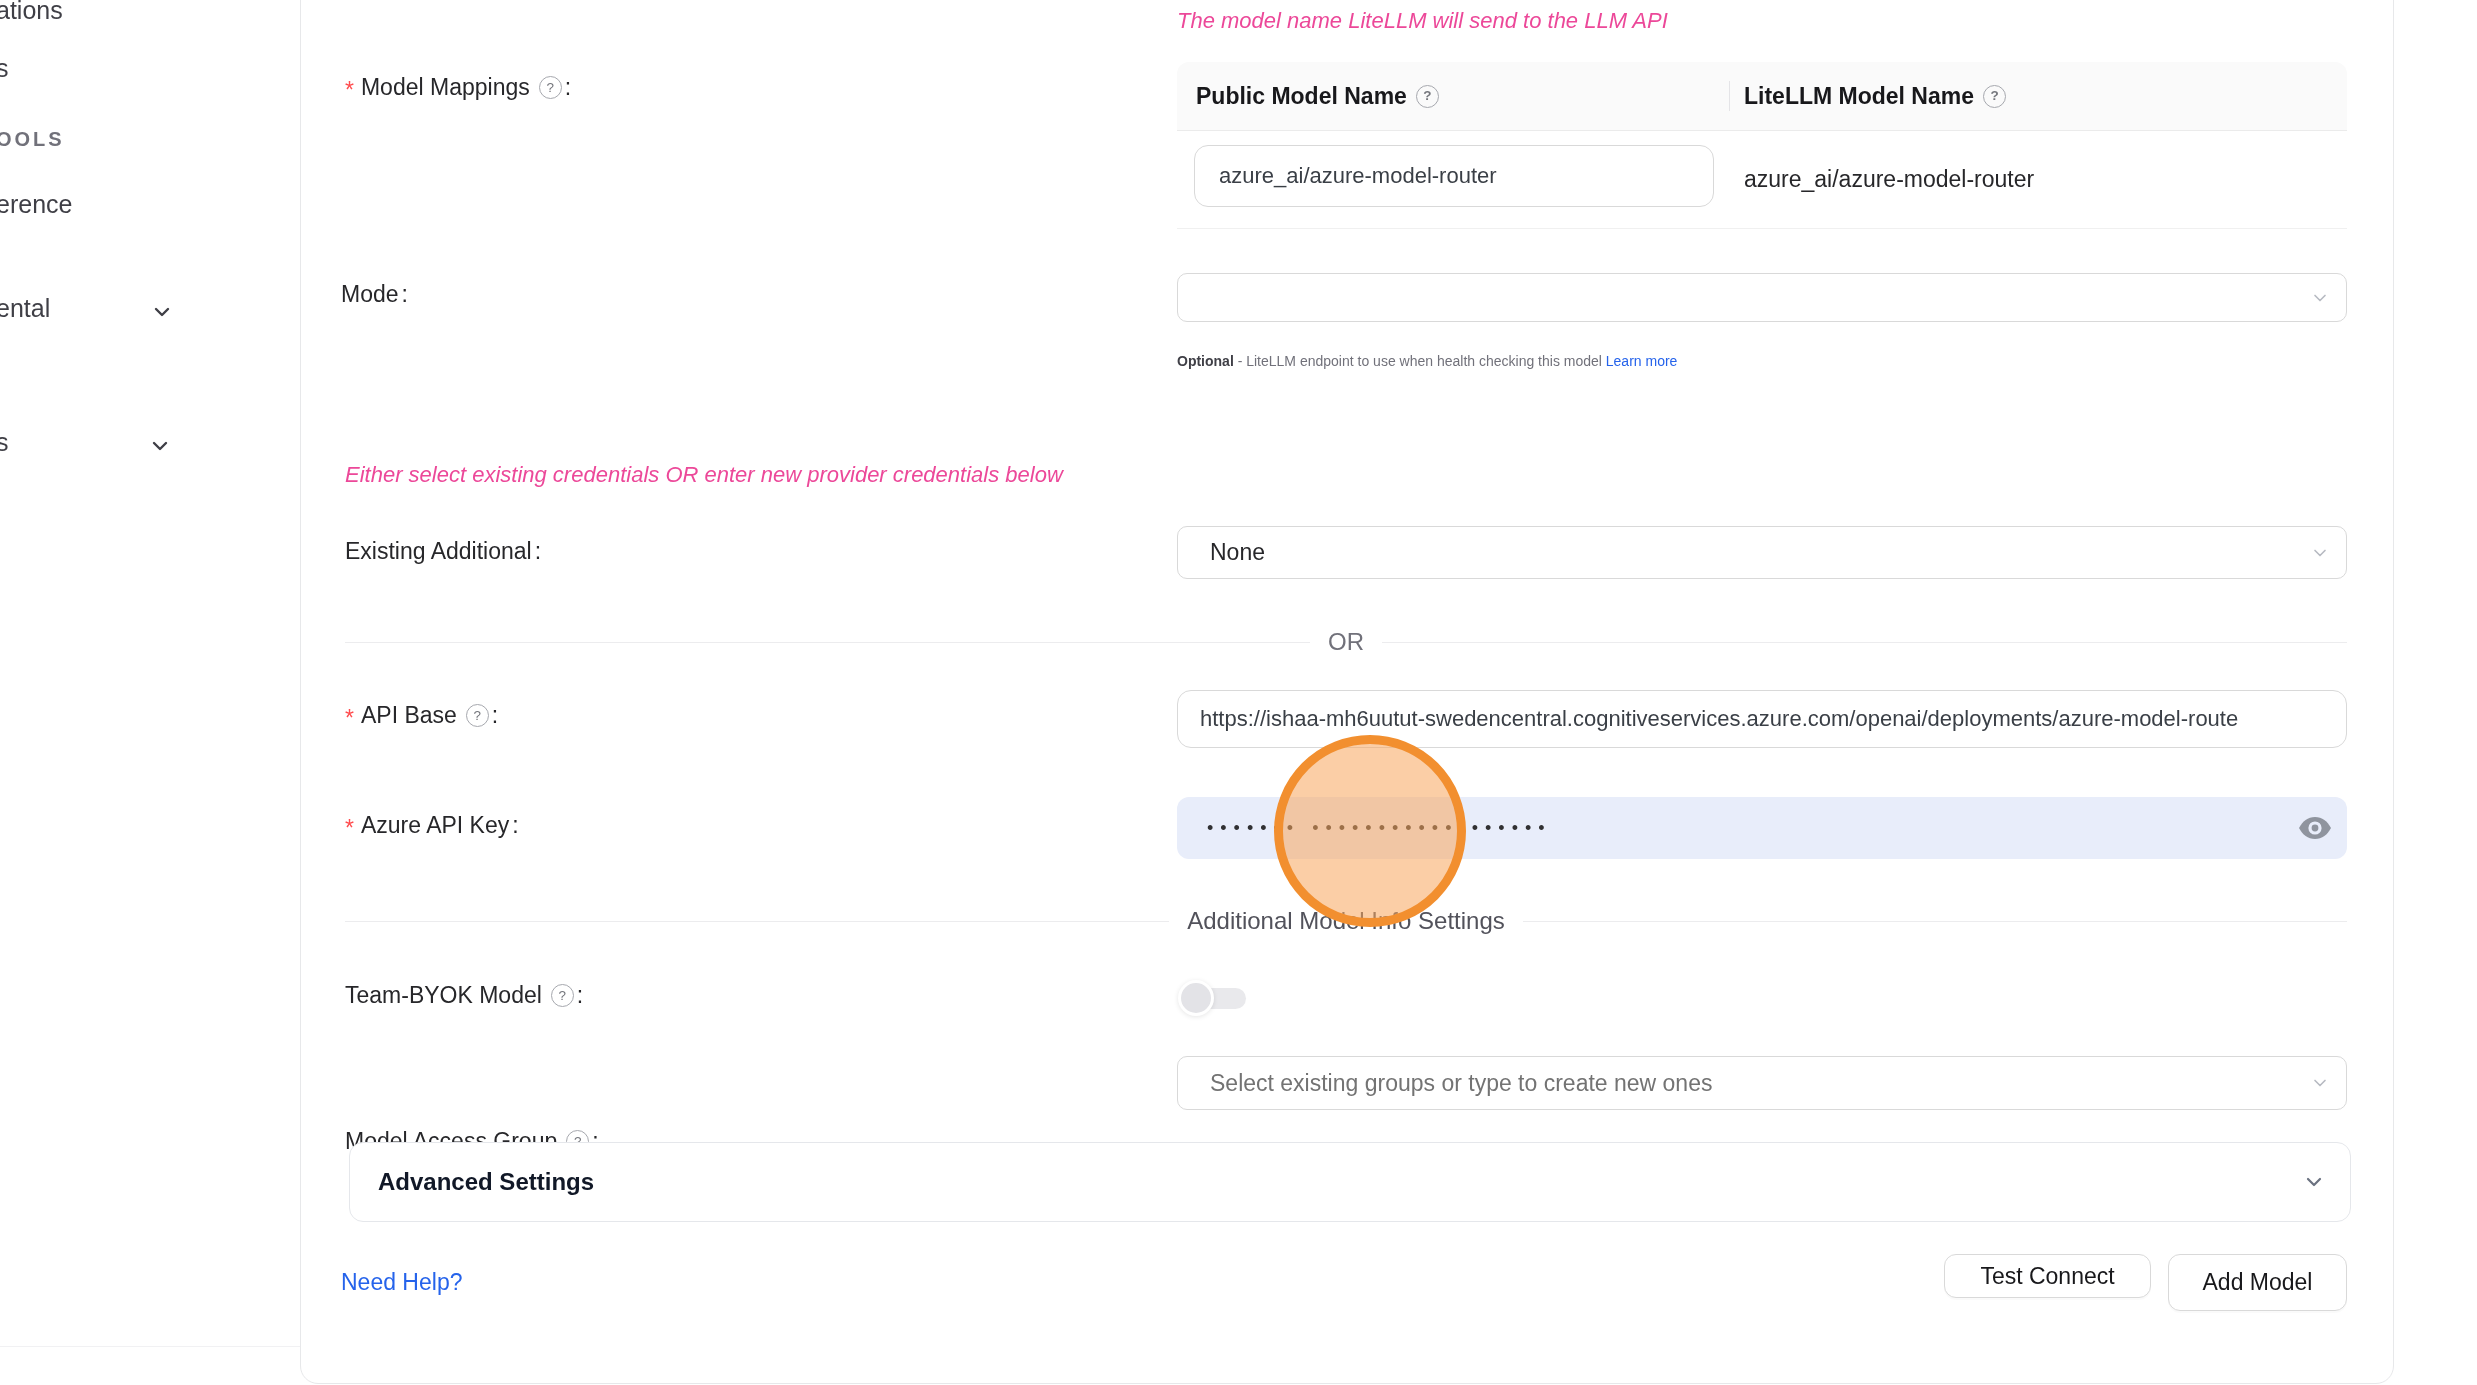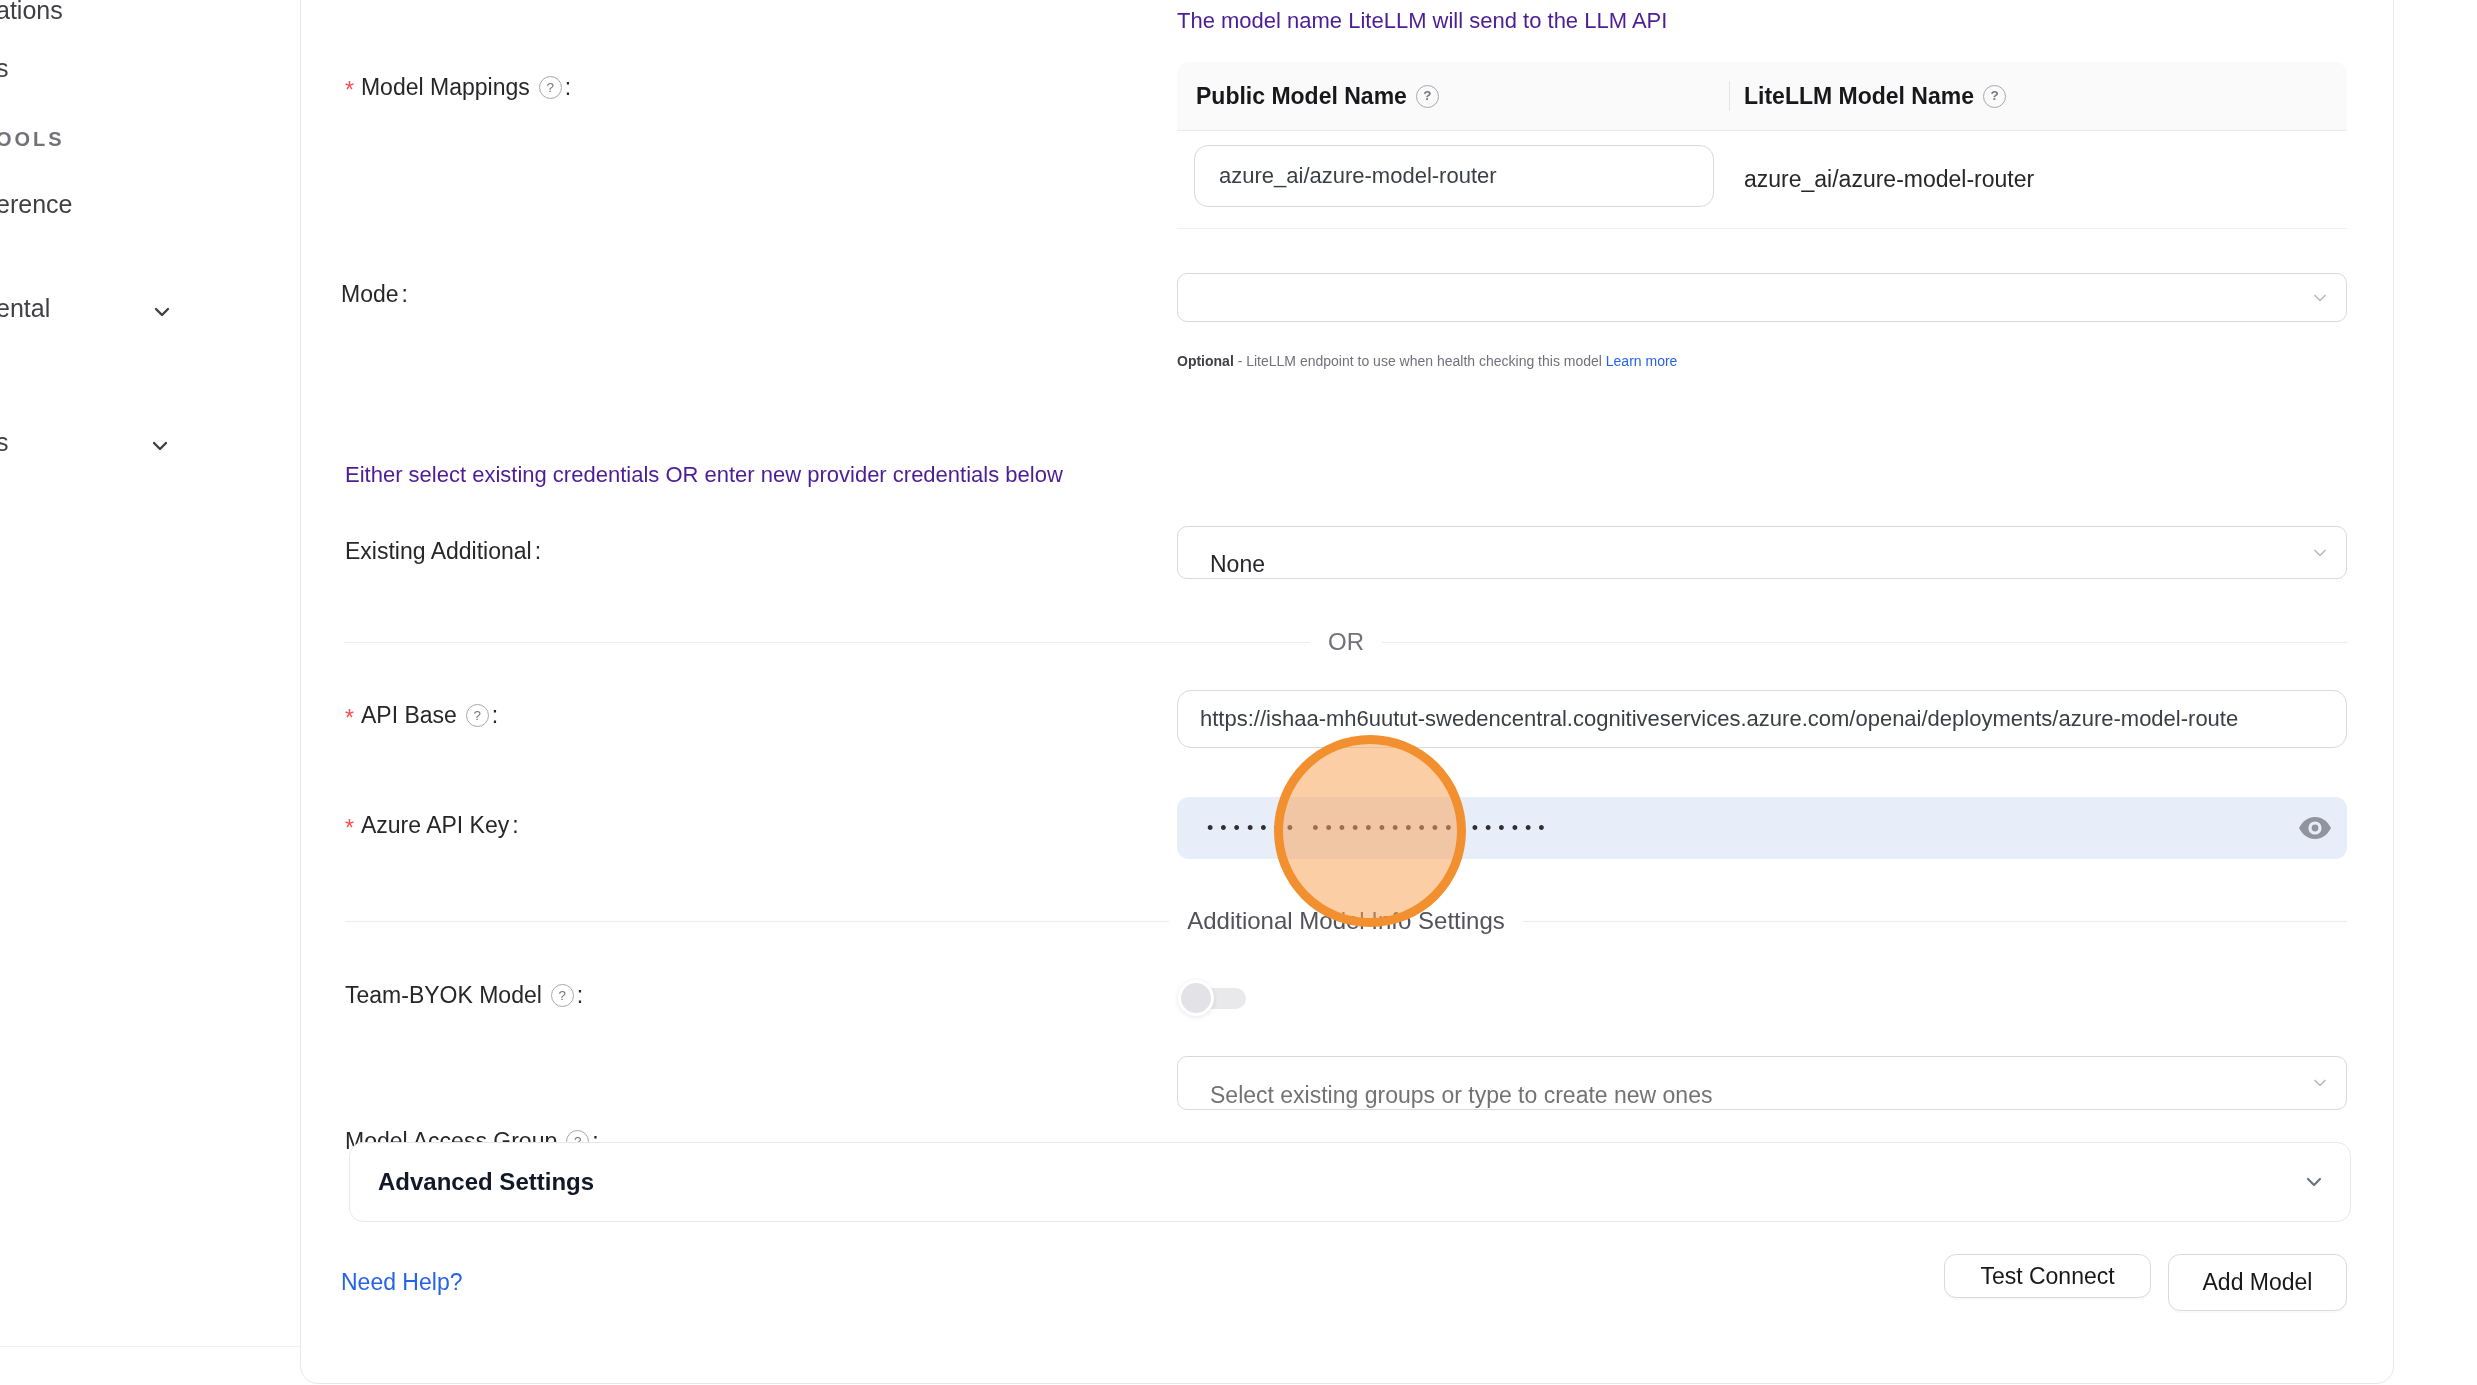--- a/index.html
+++ b/index.html
@@ -9,21 +9,21 @@
 
   
   .navitem{color:#3f3f46;font-size:25px;font-weight:500;white-space:nowrap;}
   .navsec{color:#71717a;font-size:20px;font-weight:600;letter-spacing:3px;white-space:nowrap;}
   .sidediv{width:300px;height:1px;background:#f1f1f3;}
 
   
   .card{left:300px;top:-26px;width:2092px;height:1408px;background:#fff;
         border:1px solid #e7e8ea;border-radius:18px;}
 
-  .hint{color:#4c1d95;font-size:22px;white-space:nowrap;}
+  .hint{color:#ec4899;font-size:22px;white-space:nowrap;font-style:italic;}
   .flabel{font-size:23px;color:#27272a;display:flex;align-items:center;white-space:nowrap;}
   .req{color:#ff4d4f;font-size:23px;margin-right:7px;position:relative;top:3px;}
   .qicon{display:inline-flex;align-items:center;justify-content:center;width:21px;height:21px;
          border:1.5px solid #a6a8ae;border-radius:50%;font-size:13.5px;color:#74767c;
          margin-left:9px;flex:0 0 auto;line-height:1;}
   .colon{margin-left:3px;}
 
   
   .tbl{left:1177px;top:62px;width:1170px;height:166px;}
   .thead{position:absolute;left:0;top:0;width:1170px;height:68px;background:#fafafa;
@@ -31,21 +31,21 @@
   .th{position:absolute;top:0;height:68px;display:flex;align-items:center;
       font-size:23px;font-weight:700;color:#18181b;}
   .thdiv{position:absolute;left:552px;top:19px;width:1px;height:30px;background:#e4e4e7;}
   .trow{position:absolute;left:0;top:68px;width:1170px;height:98px;border-bottom:1px solid #f0f0f0;}
 
   .inp{background:#fff;border:1px solid #d9d9d9;border-radius:14px;display:flex;
        align-items:center;overflow:hidden;box-sizing:border-box;}
   .inp .itext{font-size:22px;color:#3a3f46;white-space:nowrap;}
 
   .sel{background:#fff;border:1px solid #d9d9d9;border-radius:10px;display:flex;
-       align-items:flex-end;box-sizing:border-box;}
+       align-items:center;box-sizing:border-box;}
   .selval{margin-left:32px;font-size:23px;color:#27272a;}
   .ph{margin-left:32px;font-size:23px;color:#737373;}
   .chev{position:absolute;right:16px;top:50%;transform:translateY(-50%);
         color:#b7bac2;display:flex;}
 
   .divider{display:flex;align-items:center;}
   .dline{flex:1;height:1px;background:#ececee;}
   .dtext{padding:0 18px;font-size:24px;color:#71717a;white-space:nowrap;}
   .dtext.dark{color:#52525b;}
 

